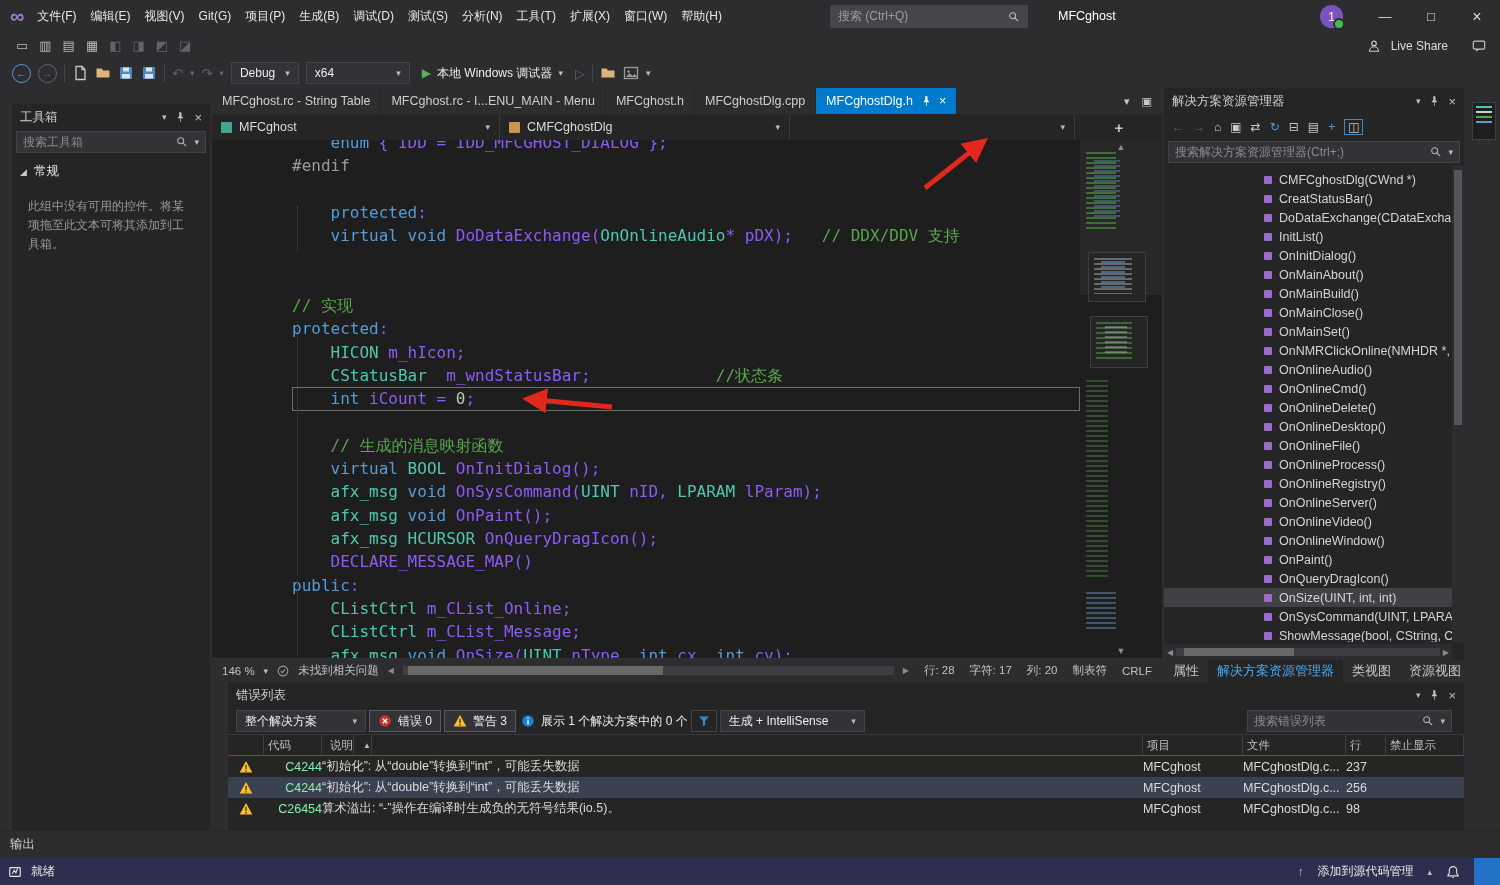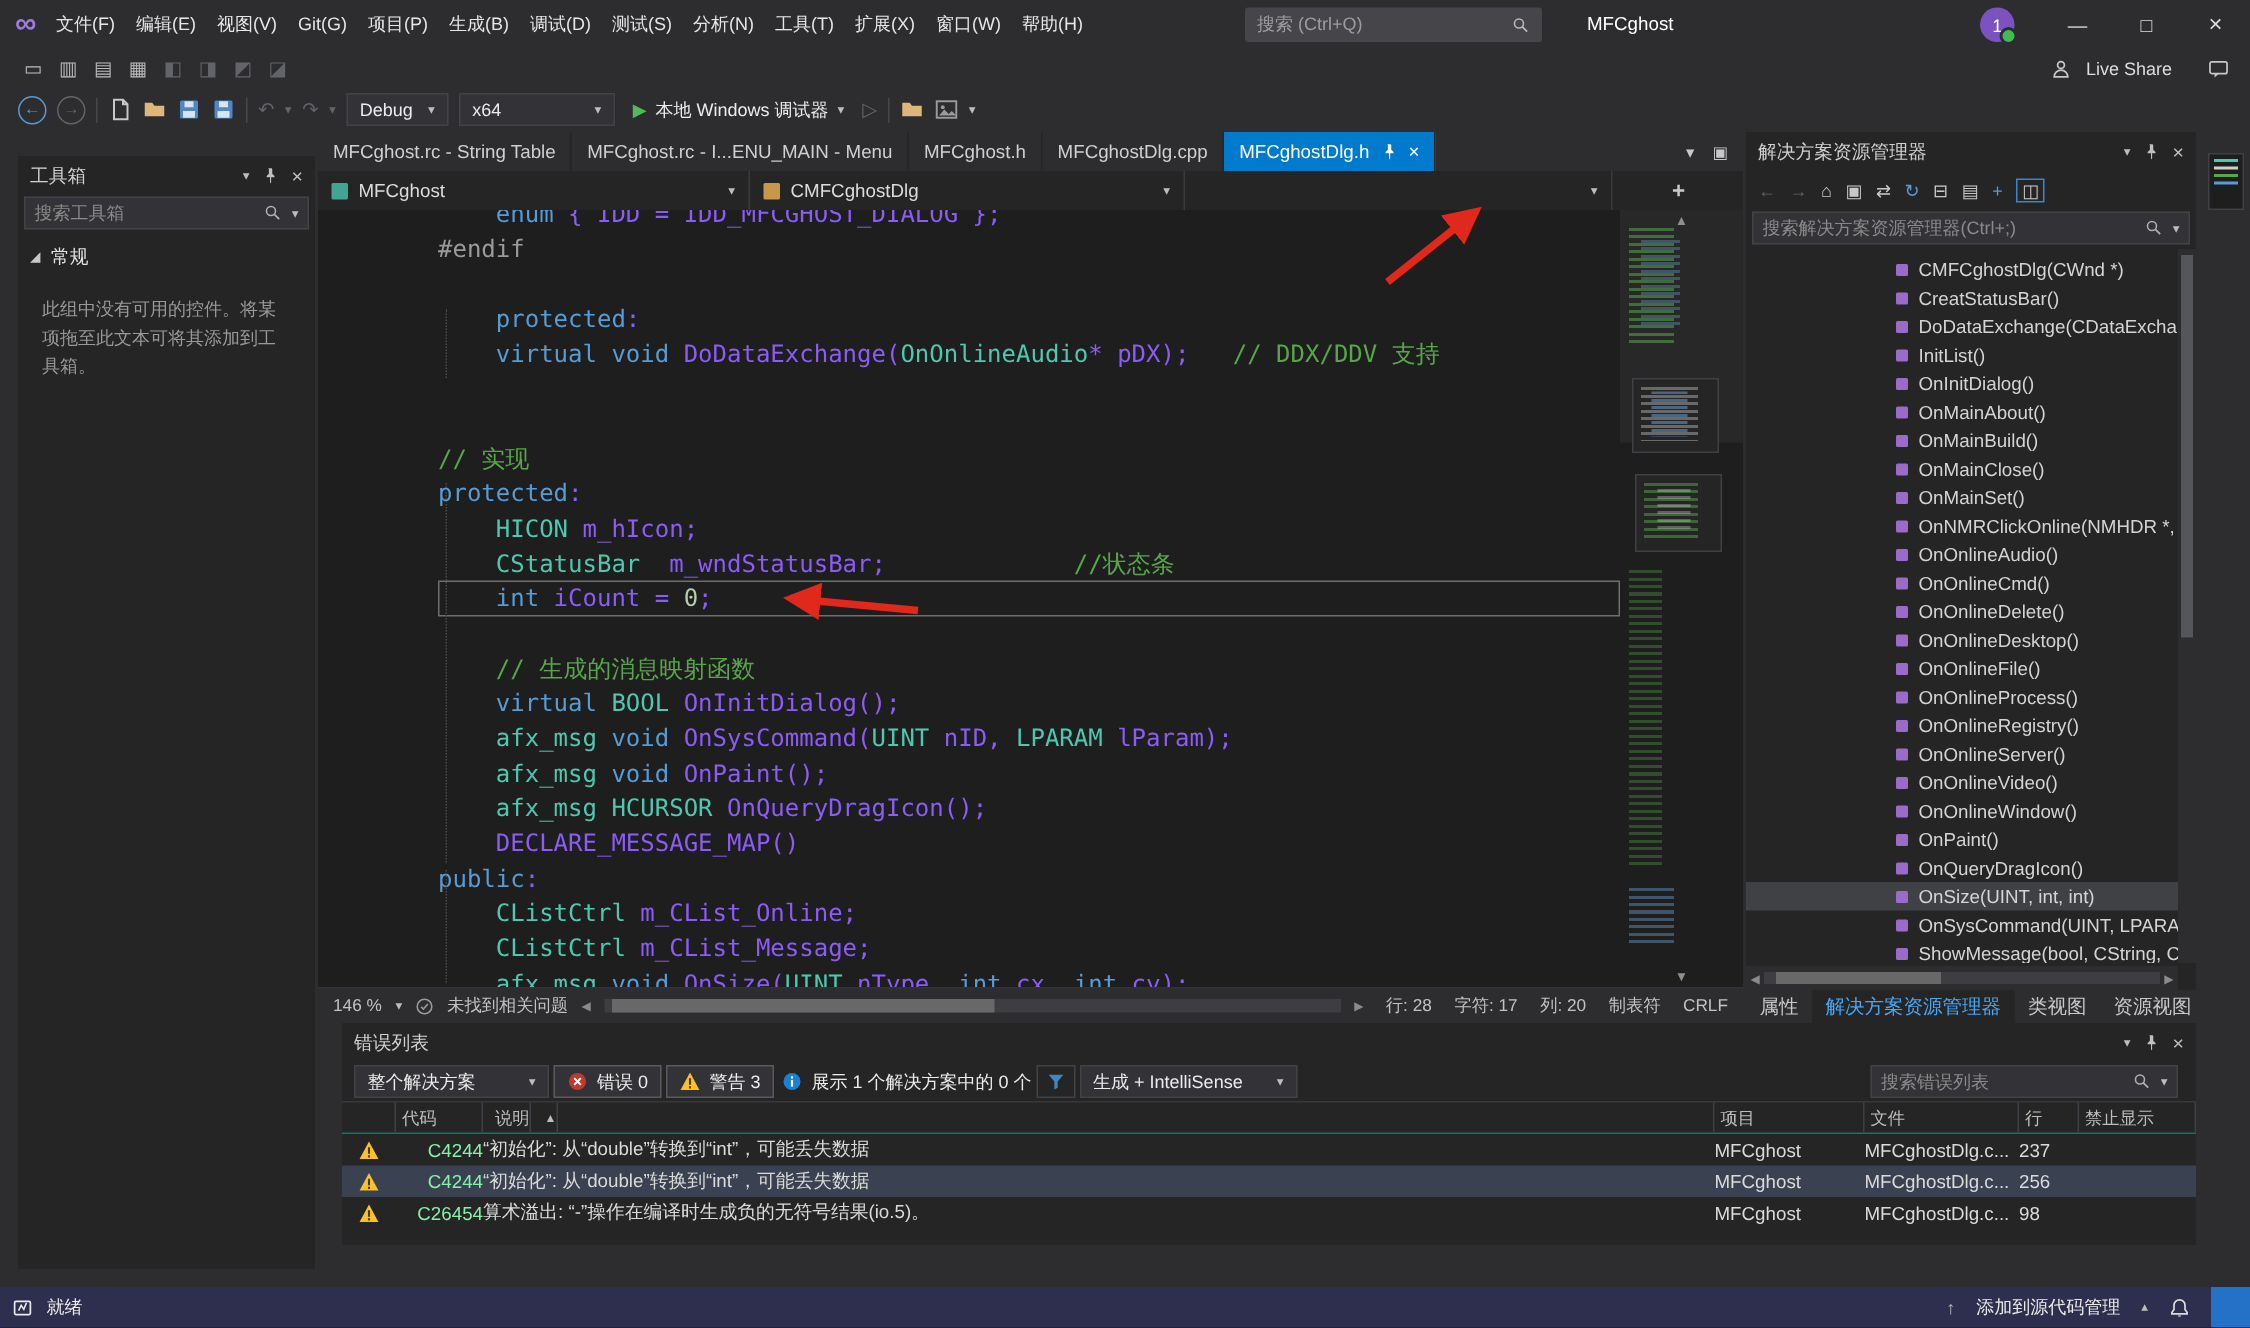--- a/index.html
+++ b/index.html
@@ -753,20 +753,23 @@
           <span class="el-c1 link">C26454</span>
           <span class="el-c2">算术溢出: “-”操作在编译时生成负的无符号结果(io.5)。</span>
           <span class="el-c3">MFCghost</span>
           <span class="el-c4">MFCghostDlg.c...</span>
           <span class="el-c5">98</span>
           <span class="el-c6"></span>
         </div>
       </div>
   </div>
 
+  <div class="outputbar">
+    <span>输出</span>
+  </div>
 
   <div class="statusbar">
     <svg class="ic" viewBox="0 0 16 16">
         <use href="#i-tasks"></use>
       </svg>
     <span>就绪</span>
     <div class="sb-right">
       <span class="tool-gap">↑</span>
       <span>添加到源代码管理</span>
       <span class="chev">▴</span>

